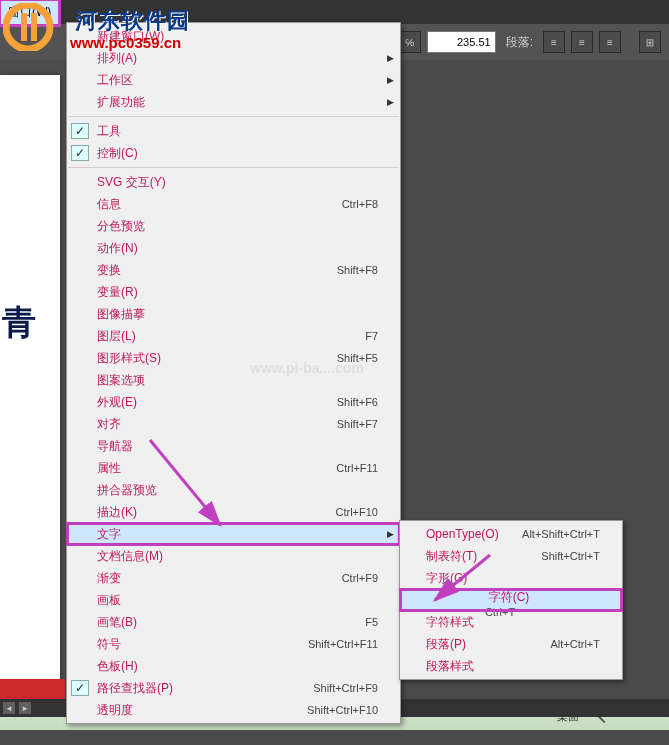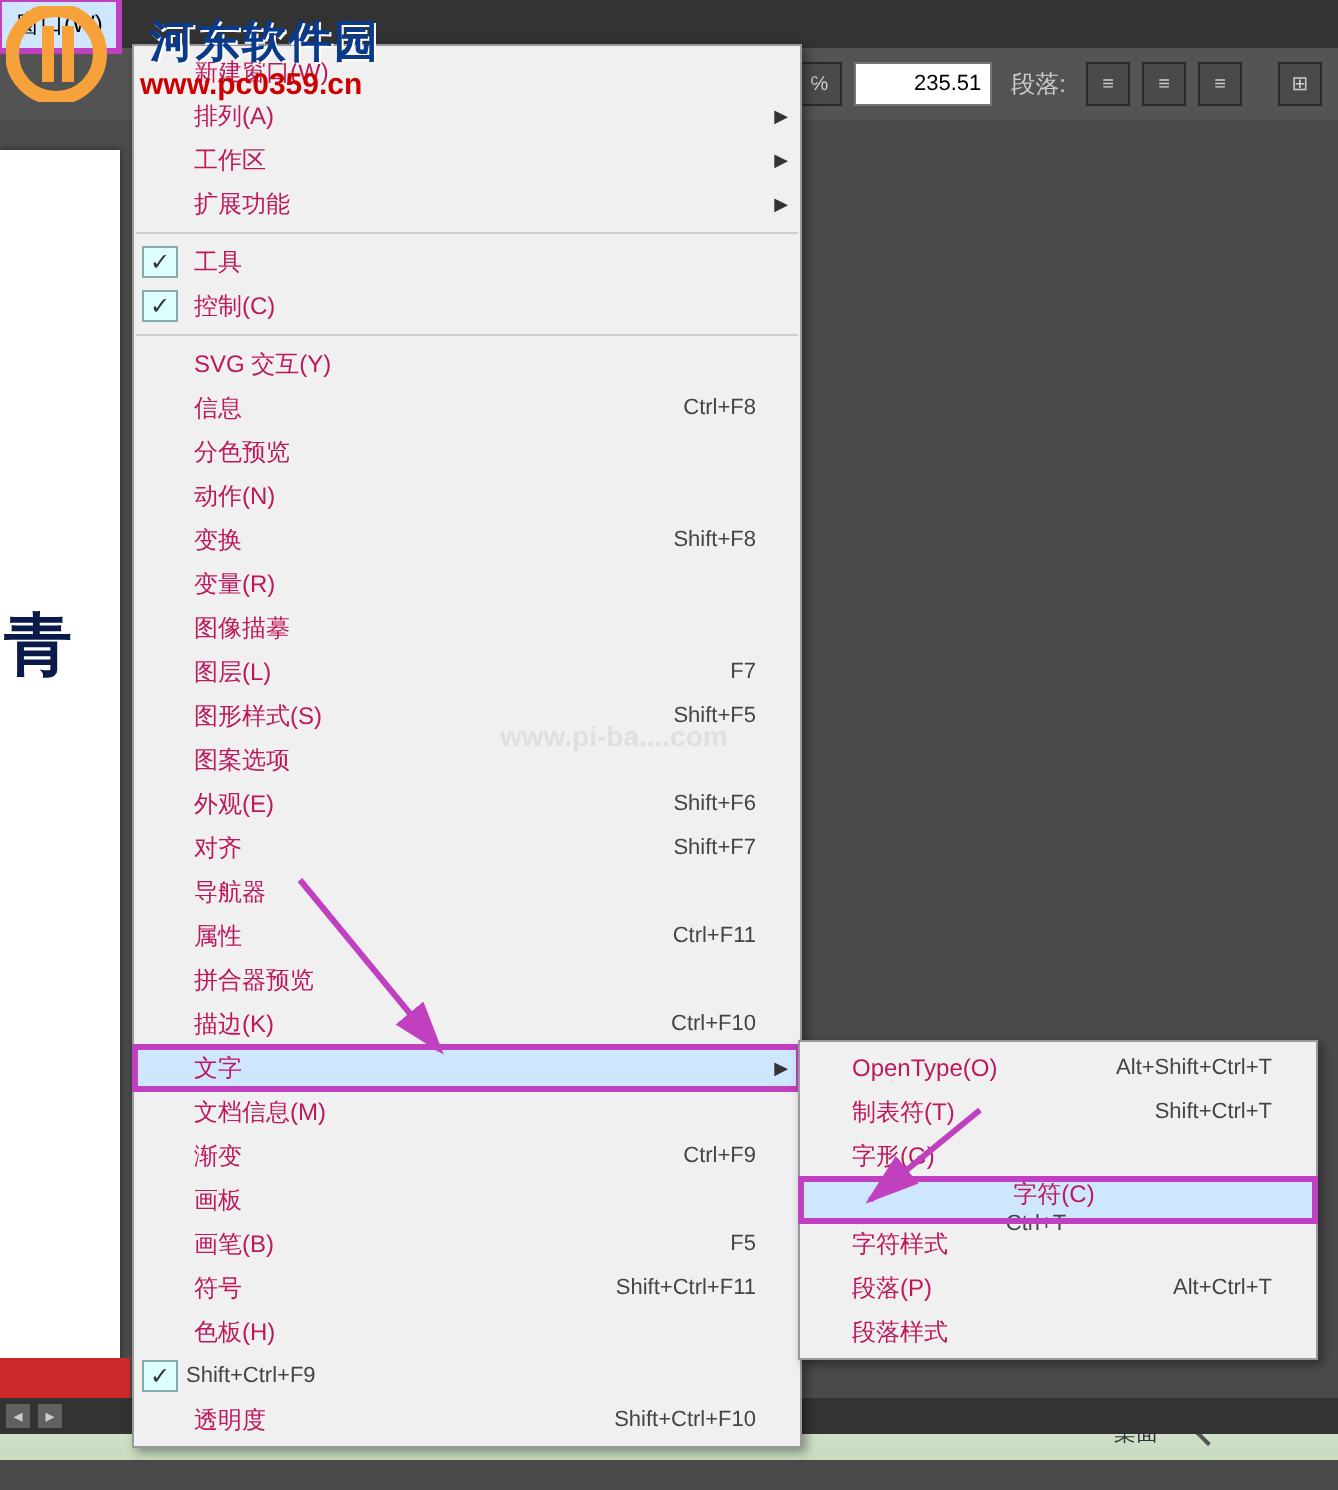--- a/index.html
+++ b/index.html
@@ -161,21 +161,21 @@
     height: 1px;
     background: #cfcfcf;
     margin: 3px 1px;
   }
 
   
   .submenu {
     position: absolute;
     top: 520px;
     left: 399px;
-    width: 260px;
+    width: 224px;
     background: #f0f0f0;
     border: 1px solid #999;
     box-shadow: 2px 2px 5px rgba(0,0,0,.4);
     z-index: 11;
     padding: 2px 0;
   }
   .submenu .menu-check { width: 22px; }
   .submenu .menu-row.hover { outline: 3px solid #c040c0; outline-offset: -2px; background: #cfe6ff; flex-direction: column; }
 
   
@@ -457,20 +457,21 @@
       <span class="menu-label">符号</span>
       <span class="menu-shortcut">Shift+Ctrl+F11</span>
     </div>
     <div class="menu-row">
       <span class="menu-check"></span>
       <span class="menu-label">色板(H)</span>
       <span class="menu-shortcut"></span>
     </div>
     <div class="menu-row">
       <span class="menu-check boxed">✓</span>
+      <span class="menu-label">路径查找器(P)</span>
       <span class="menu-shortcut">Shift+Ctrl+F9</span>
     </div>
     <div class="menu-row">
       <span class="menu-check"></span>
       <span class="menu-label">透明度</span>
       <span class="menu-shortcut">Shift+Ctrl+F10</span>
     </div>
   </div>
 
 <div class="submenu" id="submenu">

